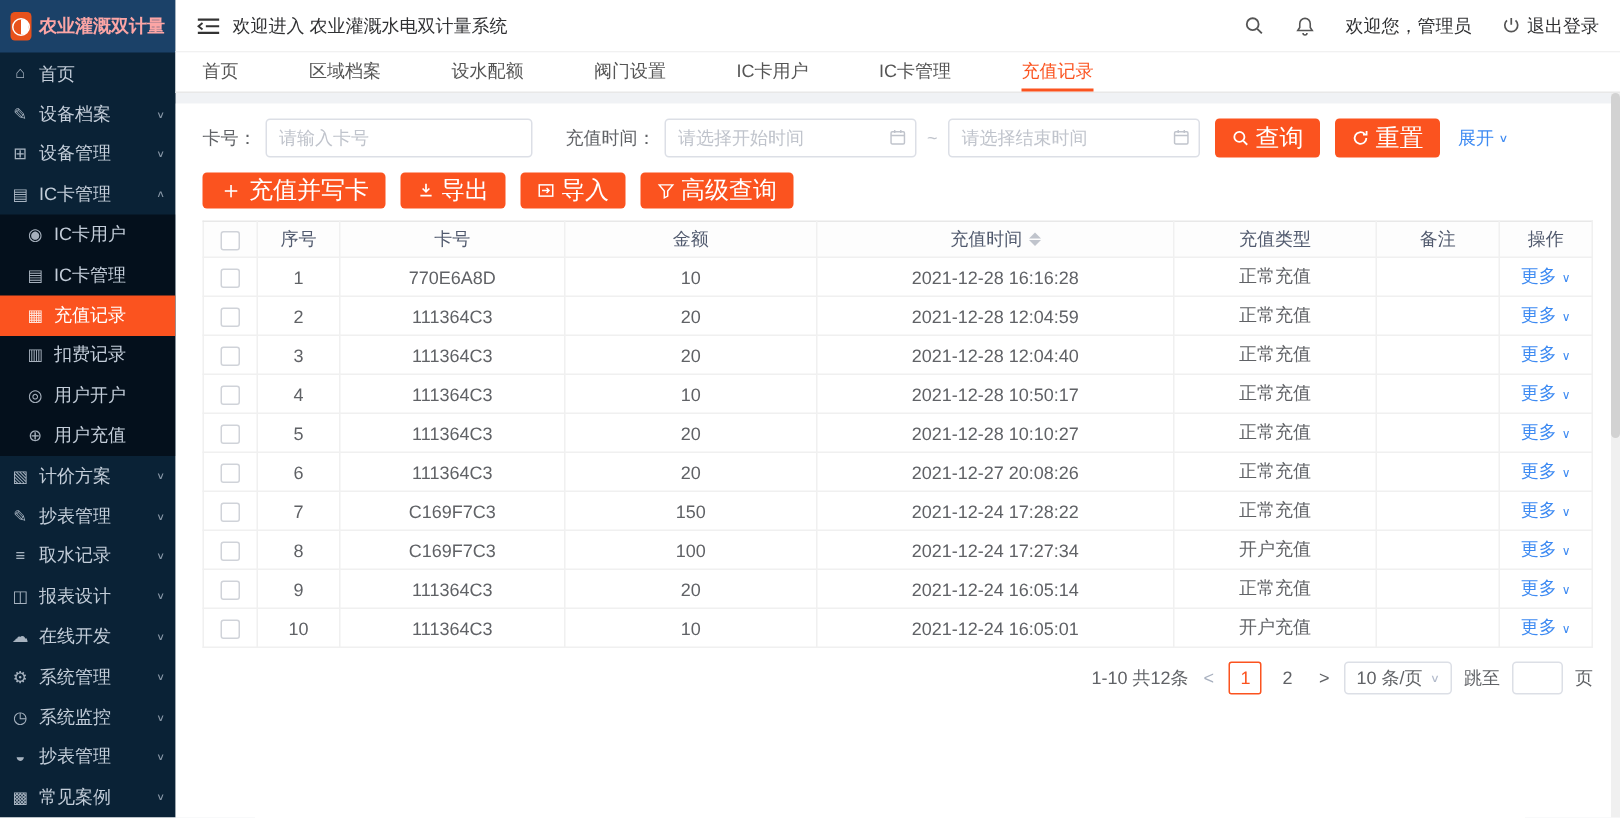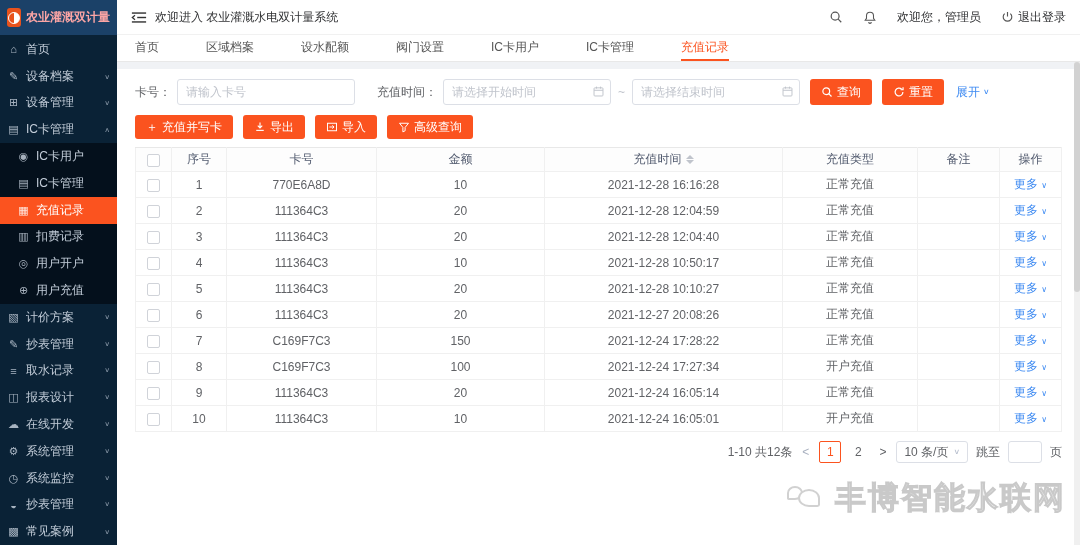--- a/index.html
+++ b/index.html
@@ -42,21 +42,21 @@
   
   .filter-row { display:flex; align-items:center; height:26px; color:#606266; }
   .f-label { margin-right:6px; white-space:nowrap; }
   .txt-input { height:26px; border:1px solid #dcdfe6; border-radius:3px; padding:0 8px; font-size:12px; color:#606266; outline:none; font-family:inherit; }
   .txt-input::placeholder { color:#c0c4cc; }
   .card-input { width:178px; margin-right:22px; }
   .date-wrap { position:relative; }
   .date-input { width:168px; padding-right:24px; }
   .cal-icon { position:absolute; right:6px; top:6px; }
   .tilde { margin:0 7px; color:#c0c4cc; }
-  .btn { display:inline-flex; align-items:center; gap:4px; height:26px; padding:0 11px; background:#fb531f; color:#fff; border:none; border-radius:3px; font-size:12px; cursor:pointer; font-family:inherit; white-space:nowrap; }
+  .btn { display:inline-flex; align-items:center; gap:4px; height:26px; padding:0 11px; background:#fb531f; color:#fff; border:none; border-radius:3px; font-size:16px; cursor:pointer; font-family:inherit; white-space:nowrap; }
   .btn svg { flex-shrink:0; }
   .filter-row .btn { margin-left:10px; }
   .expand-link { margin-left:12px; color:#3d8af2; cursor:pointer; display:flex; align-items:center; gap:3px; }
   .caret-txt { font-size:9px; transform:scaleY(.8); }
 
   
   .action-row { display:flex; gap:10px; margin-top:10px; }
   .action-row .btn { height:24px; }
 
   
@@ -469,26 +469,19 @@
             <span>10 条/页</span>
             <span class="caret-txt">∨</span>
           </span>
           <span>跳至</span>
           <input class="jump-input" style="">
           <span>页</span>
         </div>
 
       </div>
 
-      <div class="watermark">
-        <span class="wm-logo">
-            <i class="wm-bub1"></i>
-            <i class="wm-bub2"></i>
-          </span>
-        <span class="wm-text">丰博智能水联网</span>
-      </div>
     </div>
 
     <div class="scrollbar-track">
         <div class="scrollbar-thumb"></div>
       </div>
   </div>
 </div>
 
 </body></html>

